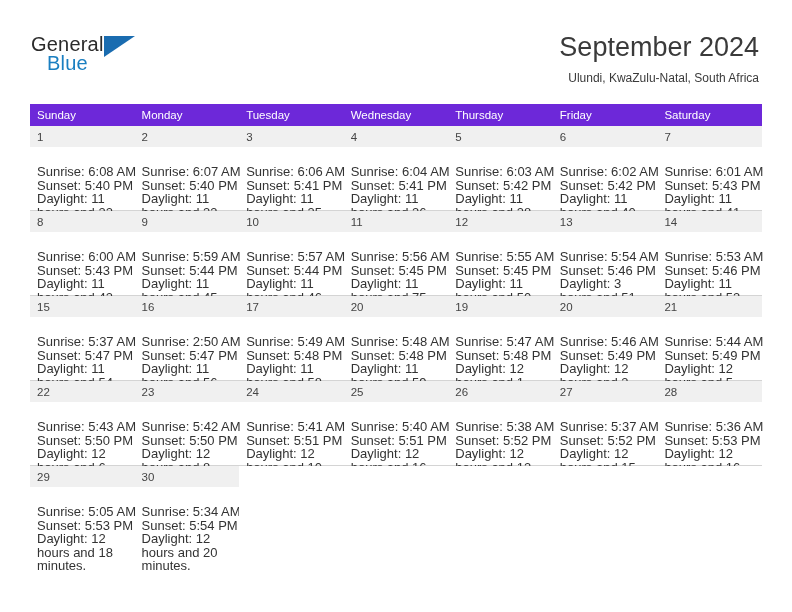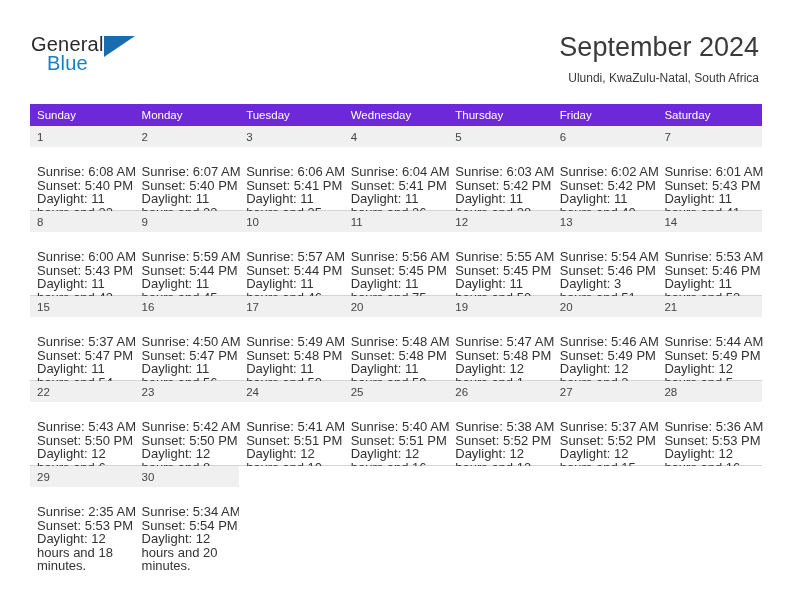--- a/index.html
+++ b/index.html
@@ -338,21 +338,21 @@
                 <div>Sunrise: 5:37 AM</div>
                 <div>Sunset: 5:47 PM</div>
                 <div class="wrap">Daylight: 11 hours and 54 minutes.</div>
               </div>
             </div>
           </td>
           <td>
             <div class="cell filled">
               <div class="daynum">16</div>
               <div class="info">
-                <div>Sunrise: 4:50 AM</div>
+                <div>Sunrise: 2:50 AM</div>
                 <div>Sunset: 5:47 PM</div>
                 <div class="wrap">Daylight: 11 hours and 56 minutes.</div>
               </div>
             </div>
           </td>
           <td>
             <div class="cell filled">
               <div class="daynum">17</div>
               <div class="info">
                 <div>Sunrise: 5:49 AM</div>
@@ -472,21 +472,21 @@
                 <div class="wrap">Daylight: 12 hours and 16 minutes.</div>
               </div>
             </div>
           </td>
         </tr>
         <tr class="week">
           <td>
             <div class="cell filled">
               <div class="daynum">29</div>
               <div class="info">
-                <div>Sunrise: 2:35 AM</div>
+                <div>Sunrise: 5:05 AM</div>
                 <div>Sunset: 5:53 PM</div>
                 <div class="wrap">Daylight: 12 hours and 18 minutes.</div>
               </div>
             </div>
           </td>
           <td>
             <div class="cell filled">
               <div class="daynum">30</div>
               <div class="info">
                 <div>Sunrise: 5:34 AM</div>

